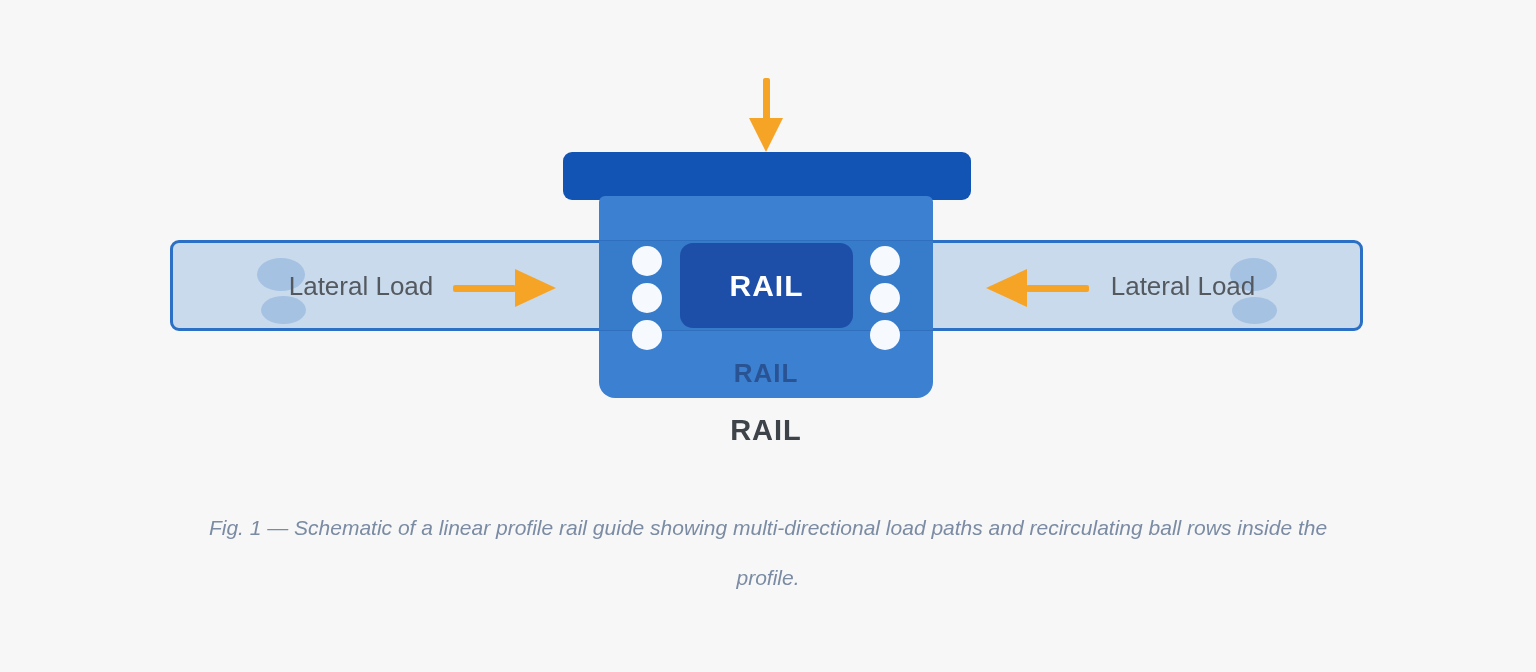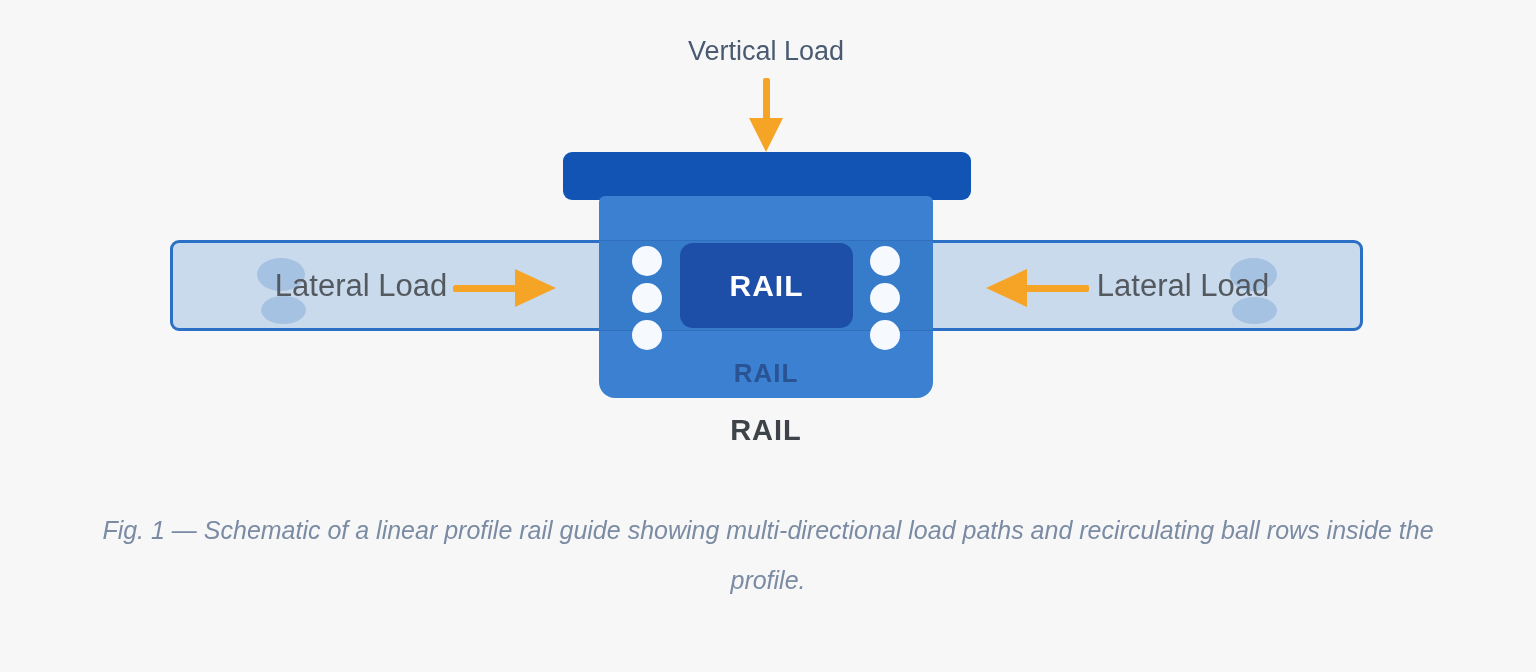--- a/index.html
+++ b/index.html
@@ -11,21 +11,21 @@
     font-family:"Liberation Sans", sans-serif;
     margin:0 auto;
   }
   
   .vload-label{
     position:absolute;left:766px;top:36px;transform:translateX(-50%);
     font-size:27px;color:#4a5a70;white-space:nowrap;
   }
   .lat-label{
     position:absolute;top:50%;transform:translate(-50%,-50%);
-    font-size:31px;color:#54595f;white-space:nowrap;z-index:3;
+    font-size:26px;color:#54595f;white-space:nowrap;z-index:3;
   }
   .lat-label.left{left:188px;}
   .lat-label.right{left:1010px;}
   
   .varrow-shaft{
     position:absolute;left:763px;top:78px;width:7px;height:42px;
     background:#f6a426;border-radius:2px;
   }
   .varrow-head{
     position:absolute;left:749px;top:118px;width:0;height:0;
@@ -92,31 +92,30 @@
     position:absolute;left:0;top:162px;width:100%;text-align:center;
     font-size:26px;font-weight:bold;color:#2a5394;letter-spacing:1px;
   }
   .rail-bottom-label{
     position:absolute;left:766px;top:414px;transform:translateX(-50%);
     font-size:29px;font-weight:bold;color:#3e434a;letter-spacing:1px;
   }
   
   .caption-line{
     position:absolute;left:768px;transform:translateX(-50%);
-    font-size:25px;font-style:italic;color:#7a8ba3;white-space:nowrap;
+    font-size:21px;font-style:italic;color:#7a8ba3;white-space:nowrap;
   }
   .caption-line.l1{top:516px;}
   .caption-line.l2{top:566px;}
 </style>
 </head>
 <body>
 
 <div class="stage">
 
-  <div class="vload-label">Vertical Load</div>
   <div class="varrow-shaft"></div>
   <div class="varrow-head"></div>
 
   <div class="rail-bar">
     <div class="faded-ball fb-l1"></div>
     <div class="faded-ball fb-l2"></div>
     <div class="faded-ball fb-r1"></div>
     <div class="faded-ball fb-r2"></div>
 
     <div class="lat-label left">Lateral Load</div>

